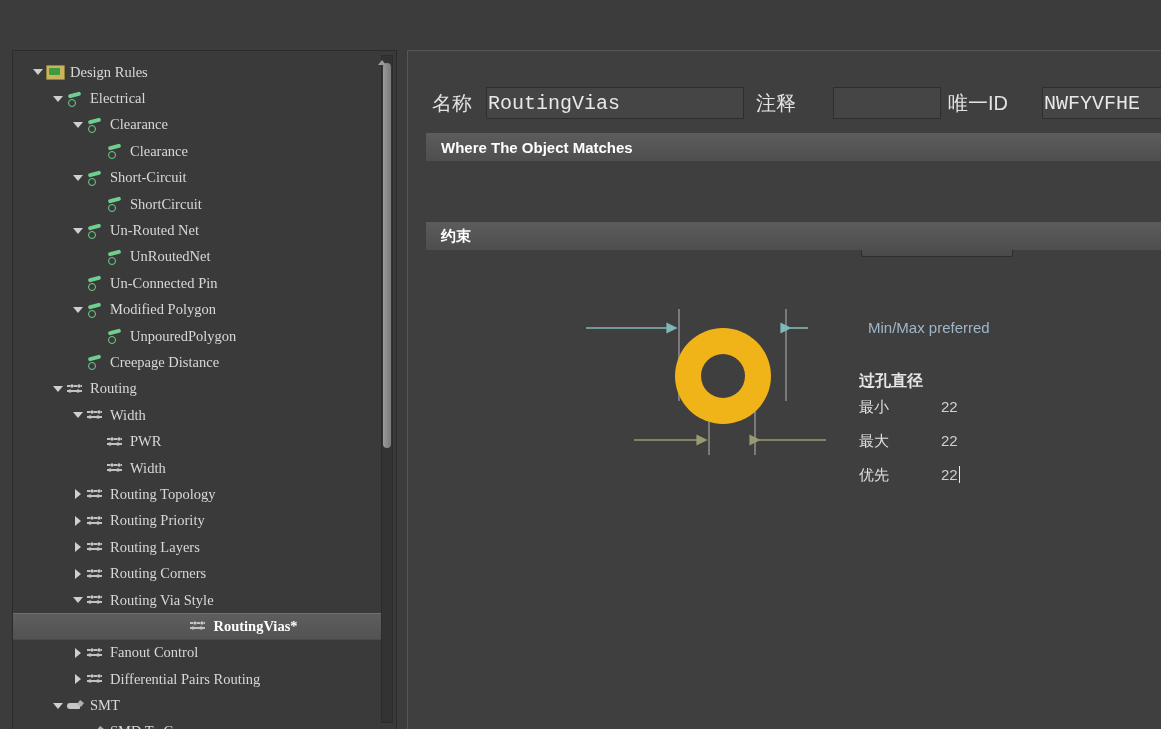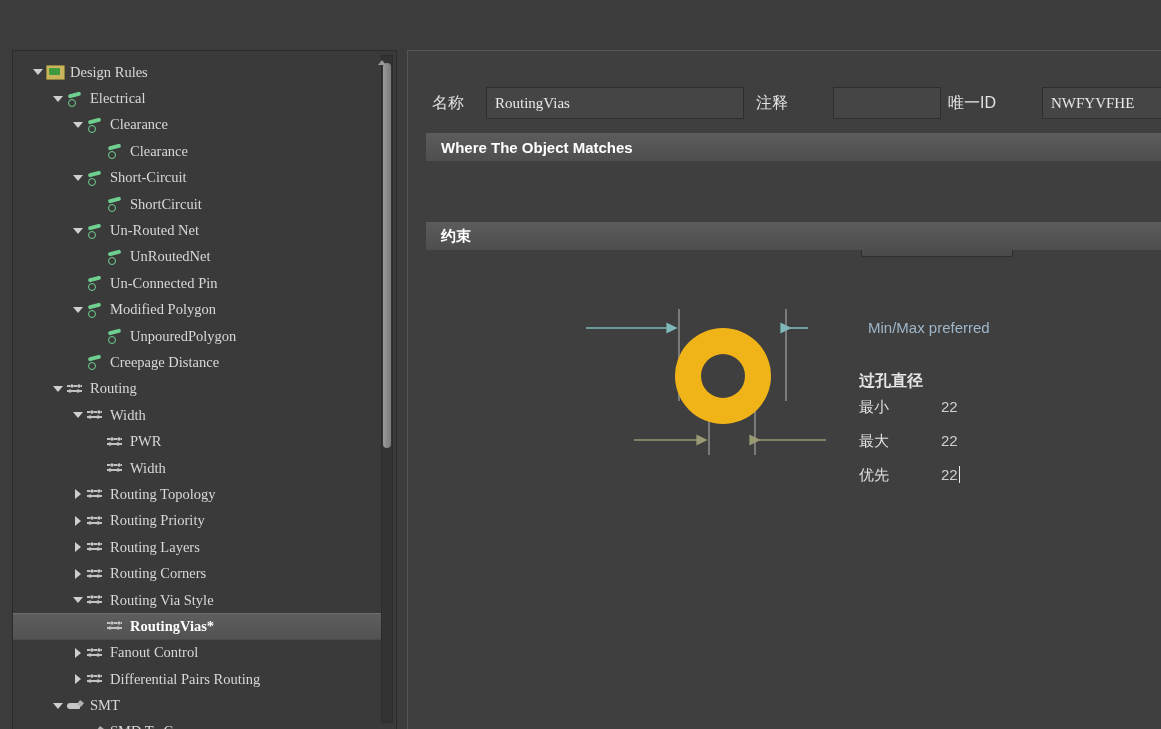--- a/index.html
+++ b/index.html
@@ -47,20 +47,21 @@
     display: flex;
     align-items: center;
     white-space: nowrap;
     color: #d8d8d8;
     font-size: 14.5px;
   }
   .tree-row.selected {
     background: linear-gradient(to bottom, #5e5e5e, #525252);
     border-top: 1px solid #6d6d6d;
     border-bottom: 1px solid #4a4a4a;
+    justify-content: center;
   }
   .tree-row.selected .tree-label {
     color: #ffffff;
     font-weight: bold;
   }
   .tree-label { padding-left: 2px; font-family: Liberation Serif, serif; }
 
   .twisty {
     width: 14px; height: 14px;
     flex: 0 0 14px;
@@ -195,32 +196,32 @@
     overflow: hidden;
   }
 
   .form-row {
     position: absolute; left: 0; top: 32px;
     width: 754px; height: 40px;
     display: flex; align-items: center;
   }
   .form-label {
     color: #e2e2e2;
-    font-size: 16px;
+    font-size: 20px;
     text-align: right;
   }
   .text-input {
     background: #454545;
     border: 1px solid #2e2e2e;
     color: #e8e8e8;
-    font-size: 15px;
+    font-size: 20px;
     height: 32px;
     line-height: 30px;
-    padding: 0 8px;
-    font-family: Liberation Serif, serif;
+    padding: 0 1px;
+    font-family: Liberation Mono, monospace;
     outline: none;
   }
   #name-label    { position: absolute; left: 24px; }
   #name-input    { position: absolute; left: 78px; width: 258px; }
   #comment-label { position: absolute; left: 348px; }
   #comment-input { position: absolute; left: 425px; width: 108px; }
   #uid-label     { position: absolute; left: 540px; }
   #uid-input     { position: absolute; left: 634px; width: 150px; }
 
   .section-bar {

